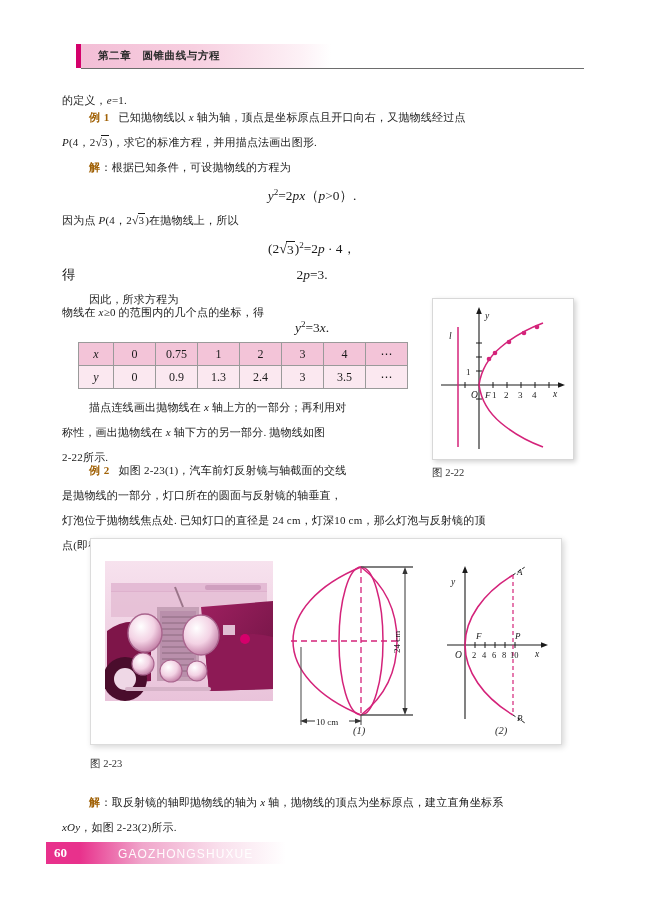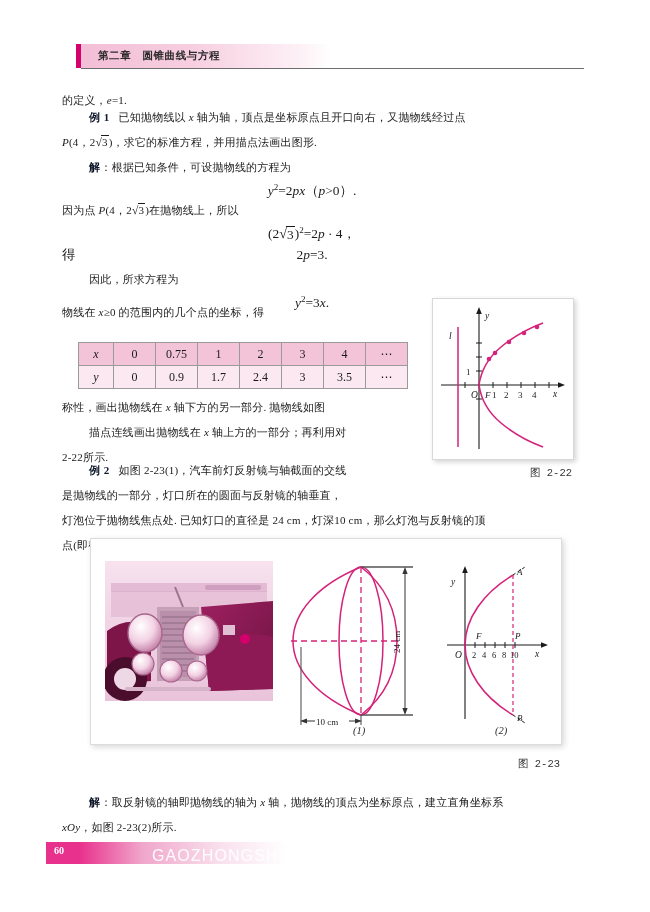--- a/index.html
+++ b/index.html
@@ -75,34 +75,34 @@
     margin: 0;
     font-size: 11px;
     line-height: 25px;
     letter-spacing: 0.2px;
     text-align: justify;
   }
   p.ind { text-indent: 27px; }
   .ctr {
     margin: 0;
     font-size: 13.4px;
-    line-height: 15px;
+    line-height: 25px;
     text-align: center;
   }
   .eqline {
     margin: 0;
     font-size: 13.4px;
     line-height: 25px;
     position: relative;
   }
   .eqline .lhs { position: absolute; left: 0; top: 0; }
   .eqline .mid { display: block; text-align: center; }
 
   .lbl {
-    color: #0f172a;
+    color: #a16207;
     font-weight: bold;
     letter-spacing: 0.5px;
   }
 
   i.v { font-family: "Liberation Serif", serif; font-style: italic; }
   .sup { font-size: 0.68em; vertical-align: super; }
   .rad {
     border-top: 1px solid #1a1a1a;
     padding: 0 1px 0 1px;
     margin-left: -1px;
@@ -138,23 +138,22 @@
     width: 140px;
     height: 160px;
     background: #fff;
     border: 1px solid #d8d8d8;
     box-shadow: 2px 2px 5px rgba(0,0,0,0.18);
   }
   .cap {
     position: absolute;
     font-size: 10.5px;
     color: #333;
-    text-align: right;
+    text-align: left;
     white-space: nowrap;
-    font-family: Liberation Mono, monospace;
   }
   .cap22 { left: 432px; top: 466px; width: 140px; }
 
   
   .fig23 {
     position: absolute;
     left: 90px;
     top: 538px;
     width: 470px;
     height: 205px;
@@ -186,33 +185,32 @@
   }
   .foot-band {
     position: absolute;
     left: 0; top: 0;
     width: 240px; height: 22px;
     background: linear-gradient(90deg, #e8318c 0%, #e8318c 14%, #f0a6cb 40%, #f9dfec 72%, #ffffff 100%);
   }
   .foot-num {
     position: absolute;
     left: 8px; top: 3px;
-    font-size: 10px;
+    font-size: 13px;
     font-weight: bold;
     color: #ffffff;
   }
   .foot-wm {
     position: absolute;
     left: 72px; top: 5px;
-    font-size: 16px;
+    font-size: 12px;
     letter-spacing: 1.1px;
     color: #ffffff;
     font-family: "Liberation Sans", sans-serif;
     opacity: 0.95;
-    margin-left: 34px;
   }
 </style>
 </head>
 <body>
 
 <div class="page">
 
   <div class="runhead">
     <div class="runhead-tab"></div>
     <div class="runhead-band"></div>
@@ -270,36 +268,36 @@
         <td>1</td>
         <td>2</td>
         <td>3</td>
         <td>4</td>
         <td>⋯</td>
       </tr>
       <tr class="r2">
         <td class="hd"><i class="v">y</i></td>
         <td>0</td>
         <td>0.9</td>
-        <td>1.7</td>
+        <td>1.3</td>
         <td>2.4</td>
         <td>3</td>
         <td>3.5</td>
         <td>⋯</td>
       </tr>
     </tbody>
       </table>
   </div>
 
   <div class="col" style="top:395px; width:355px;">
+    <p class="t ind">
+      描点连线画出抛物线在 <i class="v">x</i> 轴上方的一部分；再利用对
+    </p>
     <p class="t">
       称性，画出抛物线在 <i class="v">x</i> 轴下方的另一部分.  抛物线如图
-    </p>
-    <p class="t ind">
-      描点连线画出抛物线在 <i class="v">x</i> 轴上方的一部分；再利用对
     </p>
     <p class="t">2-22所示.</p>
   </div>
 
   <div class="fig22">
     <svg width="138" height="158" viewBox="0 0 138 158">
 
       <line x1="46" y1="150" x2="46" y2="12" stroke="#1a1a1a" stroke-width="1.1"></line>
       <polygon points="46,8 43.2,15 48.8,15" fill="#1a1a1a"></polygon>
 

